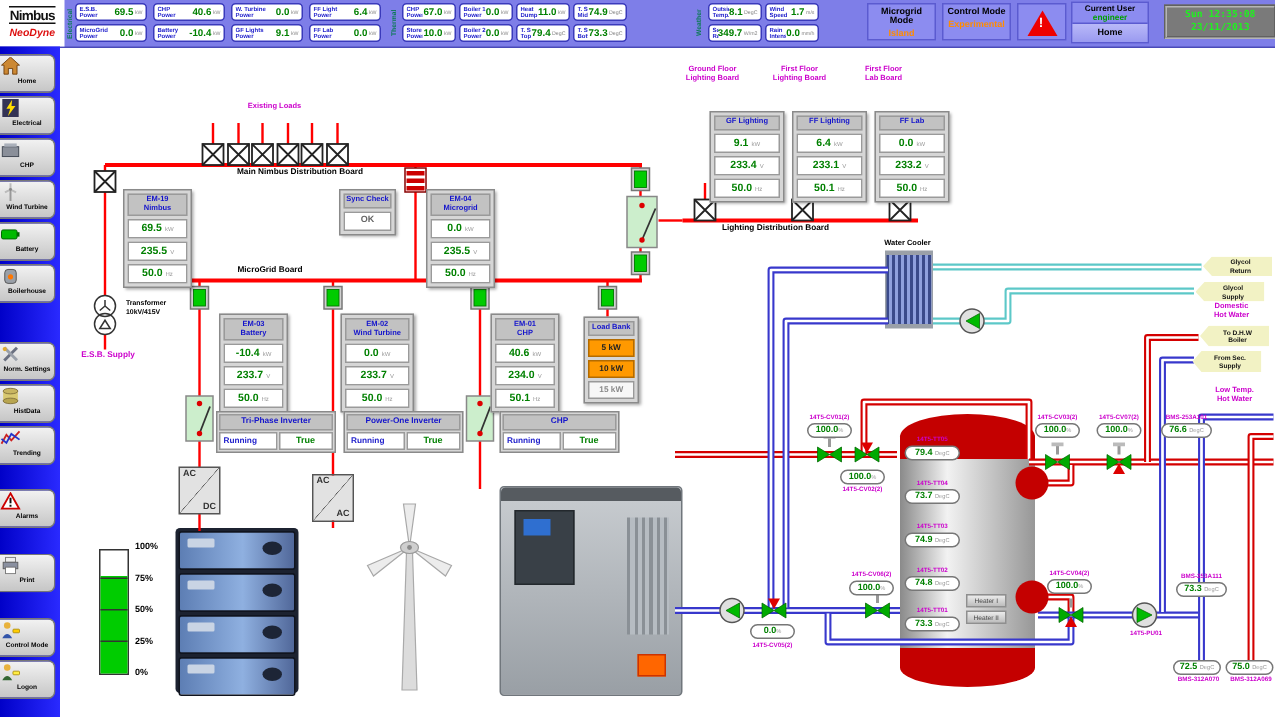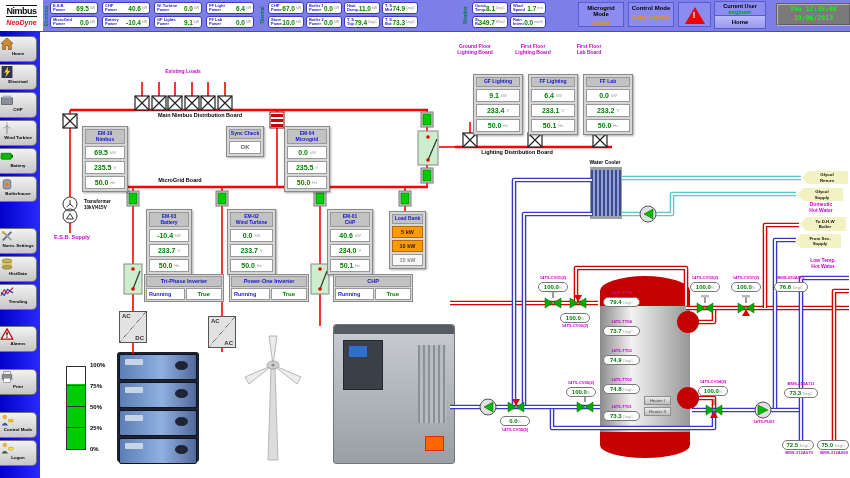--- a/index.html
+++ b/index.html
@@ -211,22 +211,22 @@
     </div>
     <div class="modebox" style="left:678px;top:2px;width:33px;height:25px;">
       <div id="alarmtri"></div>
     </div>
     <div class="modebox" id="userbox" style="left:714px;top:1px;width:52px;height:28px;">
       <div class="ut">Current User</div>
       <div class="uv">engineer</div>
       <div id="homebtn">Home</div>
     </div>
     <div id="clock">
-      <div>Thu 12:35:08</div>
-      <div>19/06/2013</div>
+      <div>Sun 12:35:08</div>
+      <div>23/11/2013</div>
     </div>
   </div>
 
   <div id="sidebar">
     <div class="sbtn" style="top:5px;">
         <span class="sic">
           <svg width="14" height="12" viewBox="0 0 12 11">
             <path d="M6,0 11.5,5 10,5 10,10.5 7.3,10.5 7.3,7 4.7,7 4.7,10.5 2,10.5 2,5 0.5,5 Z" fill="#cc8833" stroke="#663300" stroke-width="0.5"></path>
           </svg>
         </span>

